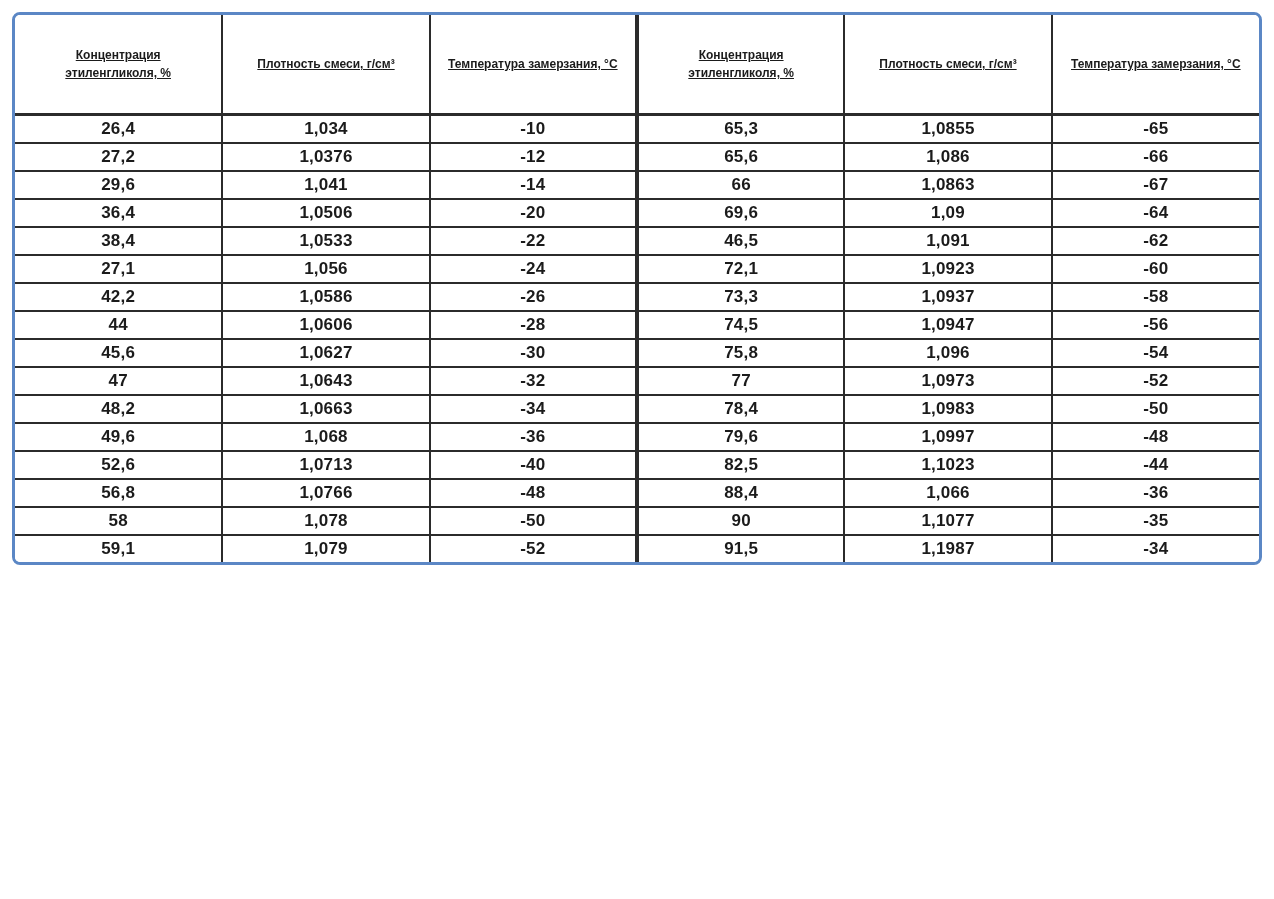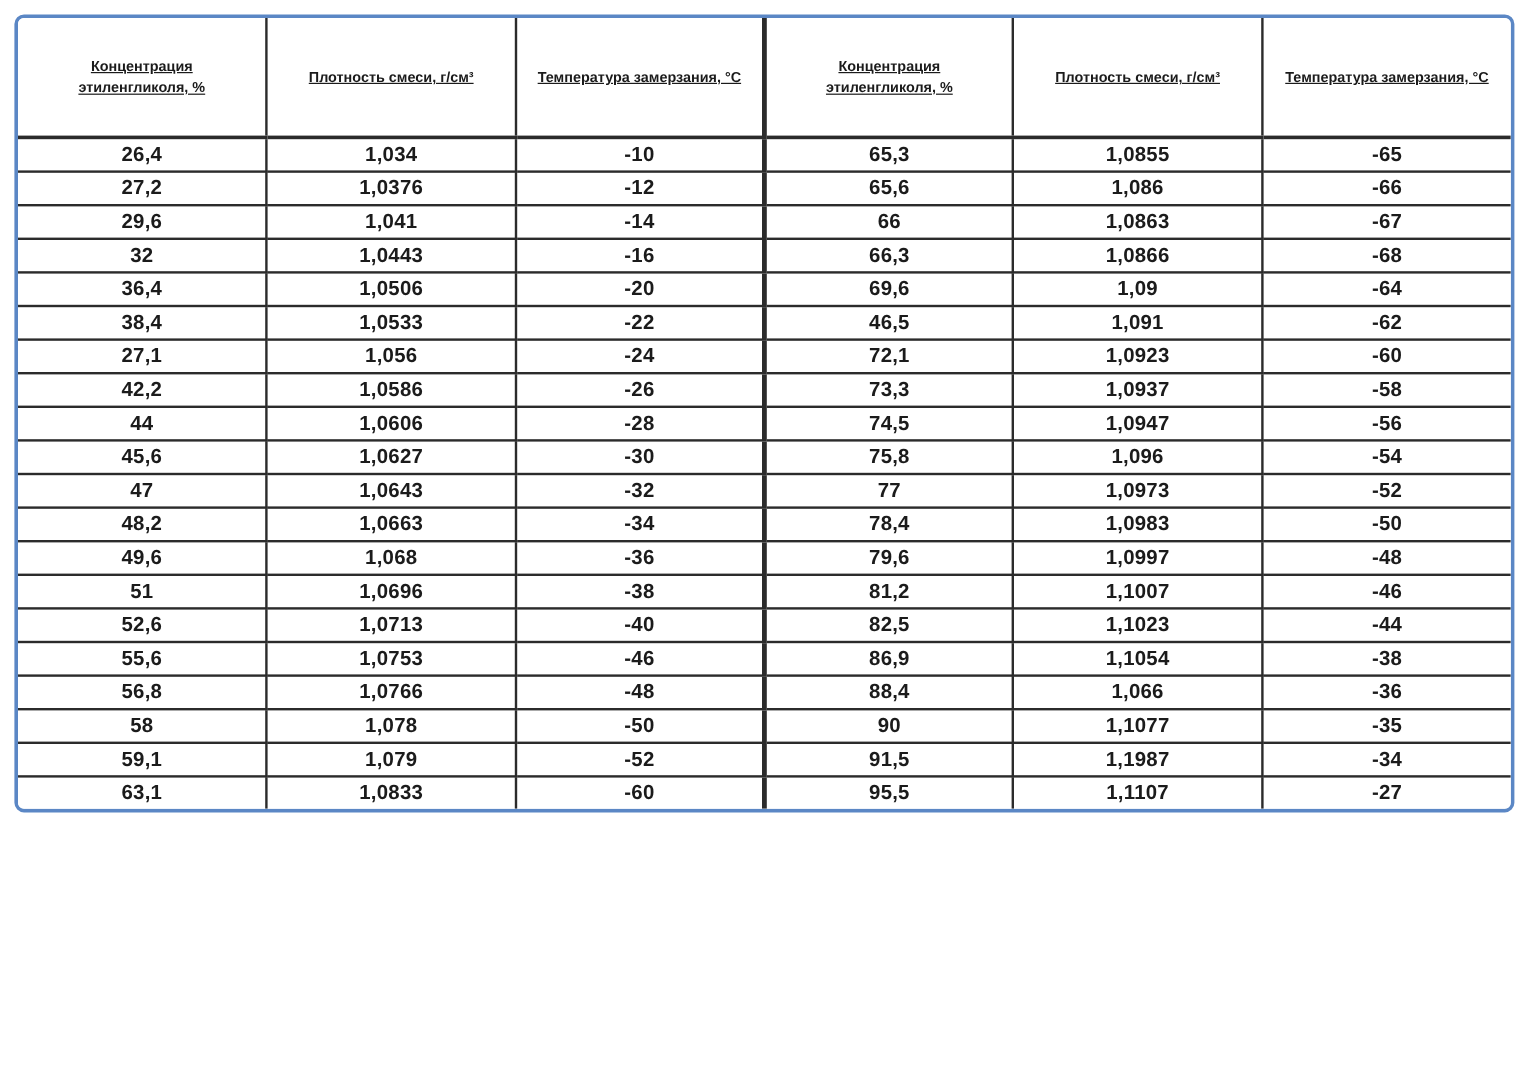--- a/index.html
+++ b/index.html
@@ -93,28 +93,20 @@
           </tr>
           <tr>
             <td>29,6</td>
             <td>1,041</td>
             <td>-14</td>
             <td>66</td>
             <td>1,0863</td>
             <td>-67</td>
           </tr>
           <tr>
-            <td>32</td>
-            <td>1,0443</td>
-            <td>-16</td>
-            <td>66,3</td>
-            <td>1,0866</td>
-            <td>-68</td>
-          </tr>
-          <tr>
             <td>36,4</td>
             <td>1,0506</td>
             <td>-20</td>
             <td>69,6</td>
             <td>1,09</td>
             <td>-64</td>
           </tr>
           <tr>
             <td>38,4</td>
             <td>1,0533</td>
@@ -173,44 +165,28 @@
           </tr>
           <tr>
             <td>49,6</td>
             <td>1,068</td>
             <td>-36</td>
             <td>79,6</td>
             <td>1,0997</td>
             <td>-48</td>
           </tr>
           <tr>
-            <td>51</td>
-            <td>1,0696</td>
-            <td>-38</td>
-            <td>81,2</td>
-            <td>1,1007</td>
-            <td>-46</td>
-          </tr>
-          <tr>
             <td>52,6</td>
             <td>1,0713</td>
             <td>-40</td>
             <td>82,5</td>
             <td>1,1023</td>
             <td>-44</td>
           </tr>
           <tr>
-            <td>55,6</td>
-            <td>1,0753</td>
-            <td>-46</td>
-            <td>86,9</td>
-            <td>1,1054</td>
-            <td>-38</td>
-          </tr>
-          <tr>
             <td>56,8</td>
             <td>1,0766</td>
             <td>-48</td>
             <td>88,4</td>
             <td>1,066</td>
             <td>-36</td>
           </tr>
           <tr>
             <td>58</td>
             <td>1,078</td>
@@ -220,24 +196,16 @@
             <td>-35</td>
           </tr>
           <tr>
             <td>59,1</td>
             <td>1,079</td>
             <td>-52</td>
             <td>91,5</td>
             <td>1,1987</td>
             <td>-34</td>
           </tr>
-          <tr>
-            <td>63,1</td>
-            <td>1,0833</td>
-            <td>-60</td>
-            <td>95,5</td>
-            <td>1,1107</td>
-            <td>-27</td>
-          </tr>
         </tbody>
     </table>
   </div>
 </div>
 
 </body></html>

